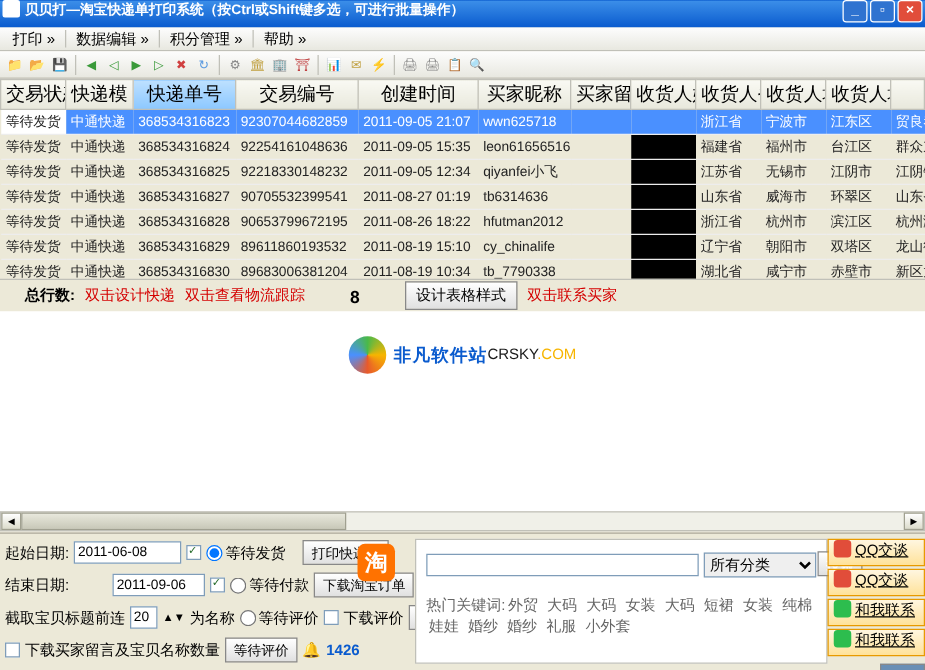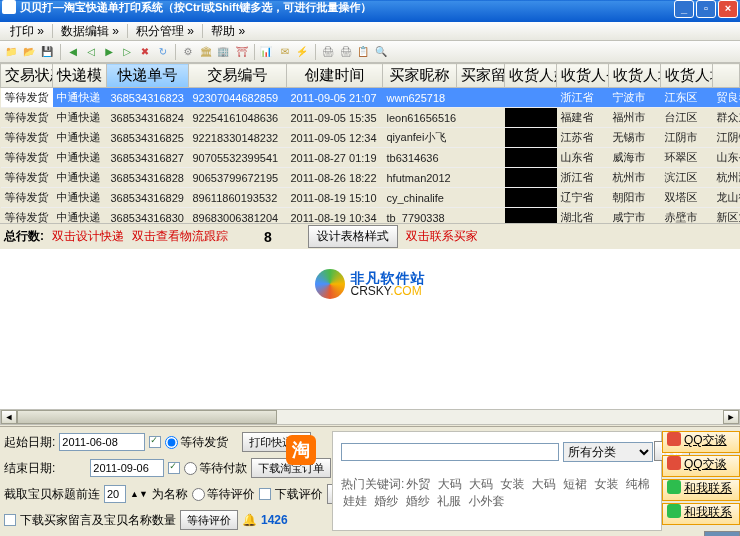--- a/index.html
+++ b/index.html
@@ -17,29 +17,29 @@
 .toolbar { height: 22px; background: linear-gradient(#fdfdfd,#e8e8e0); display: flex; align-items: center; padding: 0 4px; gap: 2px; border-bottom: 1px solid #c0c0b8; }
 .toolbar .tbtn { width: 16px; height: 16px; display: flex; align-items: center; justify-content: center; font-size: 10px; }
 .grid { height: 160px; overflow: hidden; }
 .grid table { border-collapse: collapse; width: 100%; table-layout: fixed; }
 .grid th { background: linear-gradient(#f9f9f3,#e8e8dc); border: 1px solid #c0c0b8; padding: 2px 4px; font-weight: normal; color: #000; font-size: 15px; white-space: nowrap; overflow: hidden; height: 18px; }
 .grid th.sorted { background: linear-gradient(#bde0ff,#8cc8ff); }
 .grid td { border-bottom: 1px solid #ededed; padding: 2px 4px; color: #222; font-size: 11px; white-space: nowrap; overflow: hidden; height: 18px; }
 .grid tr.selected td { background: #4a90ff; color: #fff; }
 .grid tr.selected td:first-child { background: #fff; color: #222; }
 .grid td.barcode { background: #000; }
-.summary { height: 26px; display: flex; align-items: center; padding: 0 4px; border-top: 1px solid #c0c0b8; gap: 8px; }
+.summary { height: 26px; display: flex; align-items: center; padding: 0 20px; border-top: 1px solid #c0c0b8; gap: 8px; }
 .summary .label { font-weight: bold; }
 .summary .red { color: #d40000; }
 .summary .count { font-weight: bold; font-size: 14px; padding: 0 28px; }
 .summary button { padding: 2px 8px; background: linear-gradient(#fff,#e0e0e0); border: 1px solid #888; text-align: center; }
 .logo-area { height: 160px; background: #fff; display: flex; align-items: flex-start; justify-content: center; padding-top: 20px; }
 .logo { display: flex; align-items: center; gap: 6px; }
 .logo .swirl { width: 30px; height: 30px; border-radius: 50%; background: conic-gradient(#4ab94a,#f7b500,#e85a2b,#4a90ff,#4ab94a); }
-.logo .txt { display: flex; flex-direction: column; line-height: 1; justify-content: flex-end; }
+.logo .txt { display: flex; flex-direction: row; line-height: 1; justify-content: flex-end; }
 .logo .cn { font-size: 14px; font-weight: bold; color: #0a5bce; letter-spacing: 1px; }
 .logo .en { font-size: 10px; color: #1a1a1a; }
 .logo .en .orange { color: #f7b500; }
 .scroll-h { height: 16px; background: #f0f0e8; border: 1px solid #c0c0b8; display: flex; }
 .scroll-h .arrow { width: 16px; background: linear-gradient(#fff,#dcdccc); border: 1px solid #a0a090; text-align: center; font-size: 9px; line-height: 12px; }
 .scroll-h .thumb { background: linear-gradient(#e8e8dc,#c8c8b8); border: 1px solid #a0a090; width: 260px; }
 .scroll-h .track { flex: 1; }
 .bottom { position: absolute; bottom: 0; left: 0; right: 0; height: 110px; background: #ece9d8; border-top: 1px solid #aca899; padding: 4px; overflow: hidden; }
 .bottom-row { display: flex; align-items: center; gap: 4px; margin-bottom: 4px; height: 22px; }
 .bottom input[type=text] { border: 1px solid #7f9db9; padding: 1px 2px; height: 18px; font-size: 11px; }

